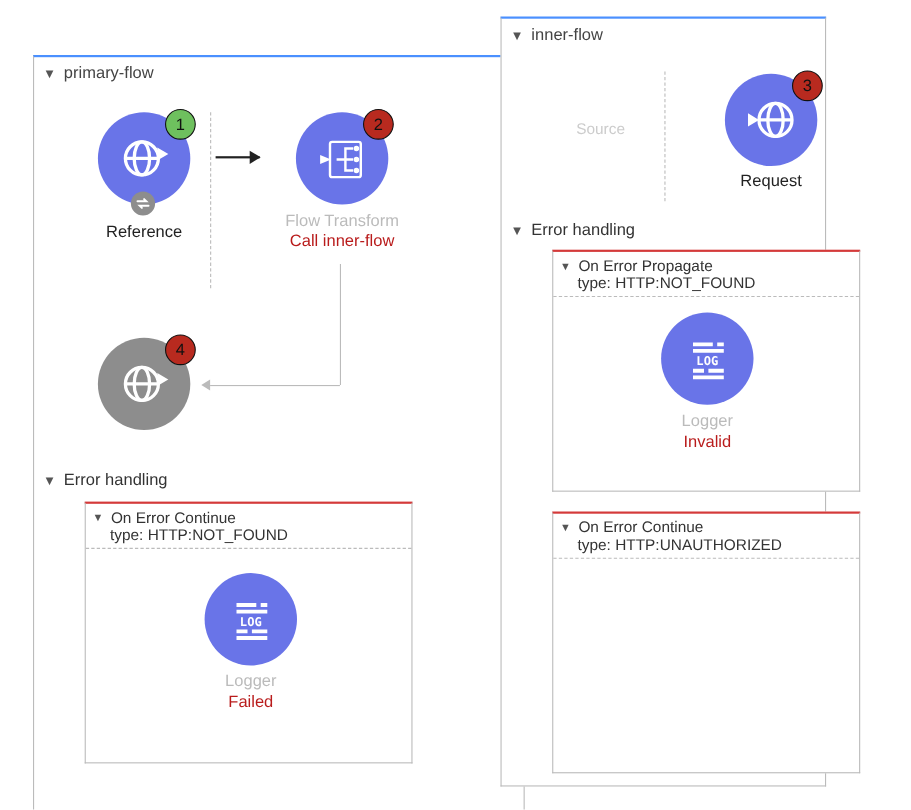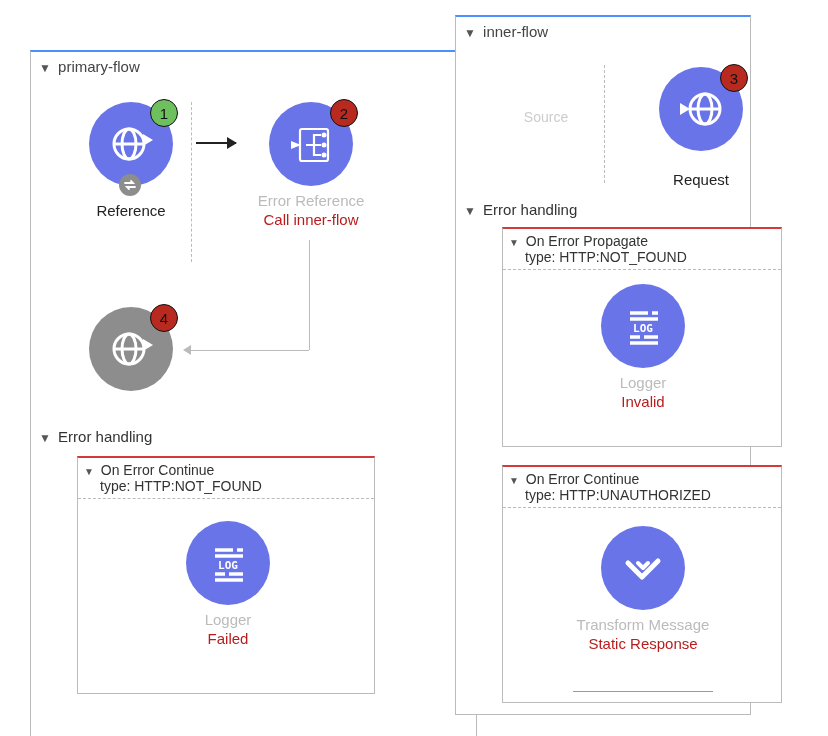--- a/index.html
+++ b/index.html
@@ -183,21 +183,21 @@
         <circle cx="38" cy="16" r="2.5" fill="#fff"></circle>
         <circle cx="38" cy="26" r="2.5" fill="#fff"></circle>
         <circle cx="38" cy="36" r="2.5" fill="#fff"></circle>
         <path d="M20 26 h8 M28 26 v-10 h7 M28 26 v10 h7 M28 26 h7" stroke="#fff" stroke-width="2.2" fill="none"></path>
         <path d="M5 22 l10 4 l-10 4 z" fill="#fff"></path>
       </svg>
       <div class="badge red">
           <span>2</span>
         </div>
     </div>
-    <div class="comp-label muted" style="margin-top:6px;">Error Reference</div>
+    <div class="comp-label muted" style="margin-top:6px;">Flow Transform</div>
     <div class="comp-sublabel">Call inner-flow</div>
   </div>
 
   <div class="route-v" style="left:278px; top:188px; height:110px;"></div>
   <div class="route-h" style="left:160px; top:298px; width:118px;"></div>
   <div class="route-arrowhead" style="left:152px; top:293px;"></div>
 
   <div class="comp" style="left:30px; top:255px;">
     <div class="comp-icon large grey">
       <svg width="48" height="48" viewBox="0 0 48 48">
@@ -260,21 +260,21 @@
       <svg width="48" height="48" viewBox="0 0 48 48">
         <circle cx="28" cy="24" r="15" fill="none" stroke="#fff" stroke-width="3"></circle>
         <ellipse cx="28" cy="24" rx="7" ry="15" fill="none" stroke="#fff" stroke-width="3"></ellipse>
         <line x1="13" y1="24" x2="43" y2="24" stroke="#fff" stroke-width="3"></line>
         <path d="M3 18 l10 6 l-10 6 z" fill="#fff"></path>
       </svg>
       <div class="badge red">
           <span>3</span>
         </div>
     </div>
-    <div class="comp-label" style="margin-top:20px;">Request</div>
+    <div class="comp-label" style="margin-top:5px;">Request</div>
   </div>
 
   <div class="section-title" style="left:8px; top:184px;">
     <span class="tri">▼</span>
     <span>Error handling</span>
   </div>
 
   <div class="handler-box" style="left:46px; top:210px; width:280px; height:220px;">
     <div class="handler-head">
       <span class="tri tri-small">▼</span>
@@ -299,27 +299,14 @@
       </div>
     </div>
   </div>
 
   <div class="handler-box" style="left:46px; top:448px; width:280px; height:238px;">
     <div class="handler-head">
       <span class="tri tri-small">▼</span>
       <span>On Error Continue</span><br>
       <span style="padding-left:16px;">type: HTTP:UNAUTHORIZED</span>
     </div>
-    <div class="handler-body" style="height:190px;">
-      <div class="comp" style="left:62px; top:18px; width:156px;">
-        <div class="comp-icon large">
-          <svg width="50" height="50" viewBox="0 0 50 50">
-            <path d="M10 20 L24 34 L40 18" fill="none" stroke="#fff" stroke-width="5" stroke-linecap="round" stroke-linejoin="round"></path>
-            <path d="M20 20 L25 25 L30 20" fill="none" stroke="#fff" stroke-width="4" stroke-linecap="round" stroke-linejoin="round"></path>
-          </svg>
-        </div>
-        <div class="comp-label muted">Transform Message</div>
-        <div class="comp-sublabel">Static Response</div>
-      </div>
-      <div style="position:absolute; bottom:6px; left:70px; width:140px; border-top:1px solid #999;"></div>
-    </div>
   </div>
 </div>
 
 </body></html>

